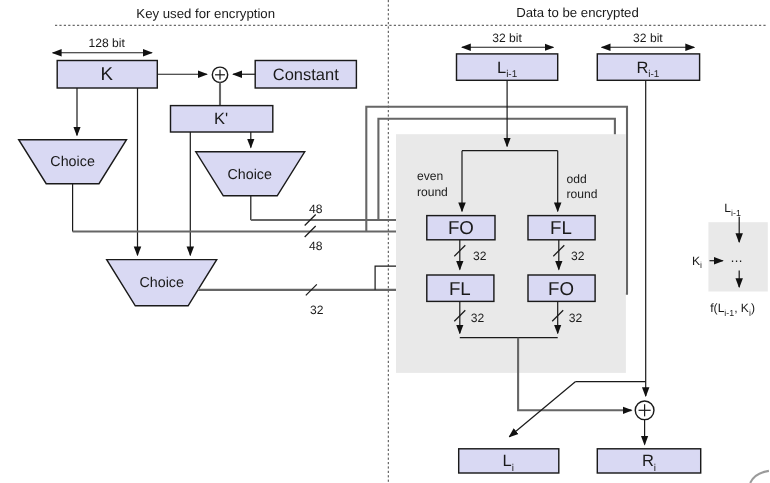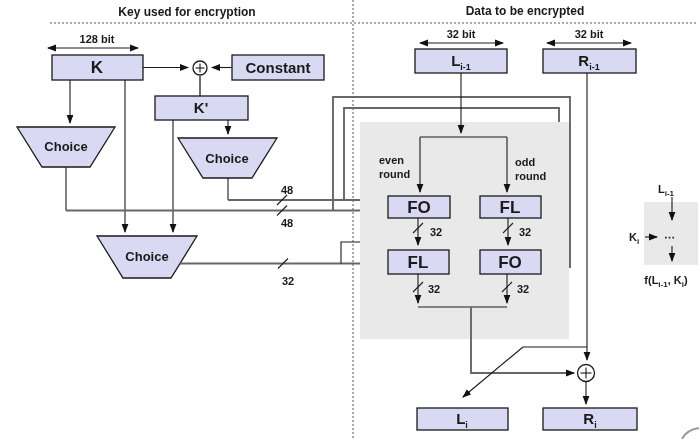--- a/index.html
+++ b/index.html
@@ -1,17 +1,17 @@
 <!DOCTYPE html>
 <html><head>
 <meta charset="utf-8">
 <style>
   html,body{margin:0;padding:0;background:#ffffff;}
   .canvas{position:relative;width:700px;height:439px;background:#fff;overflow:hidden;
-          font-family:"Liberation Sans", sans-serif;font-weight:bold;}
+          font-family:"Liberation Sans", sans-serif;}
   svg text{font-family:"Liberation Sans", sans-serif;fill:#1a1a1a;}
   .box{fill:#d9d9f3;stroke:#1a1a1a;stroke-width:1.3;}
   .panel{fill:#e9e9e9;stroke:none;}
   .wire{stroke:#1a1a1a;stroke-width:1.1;fill:none;}
   .bus{stroke:#666666;stroke-width:1.9;fill:none;}
   .dashed{stroke:#444;stroke-width:0.9;fill:none;stroke-dasharray:2 2;}
   .slash{stroke:#1a1a1a;stroke-width:1.1;}
   .xor{fill:#ffffff;stroke:#1a1a1a;stroke-width:1.3;}
   .measure{stroke:#1a1a1a;stroke-width:1;fill:none;}
   .t-title{font-size:12px;}

